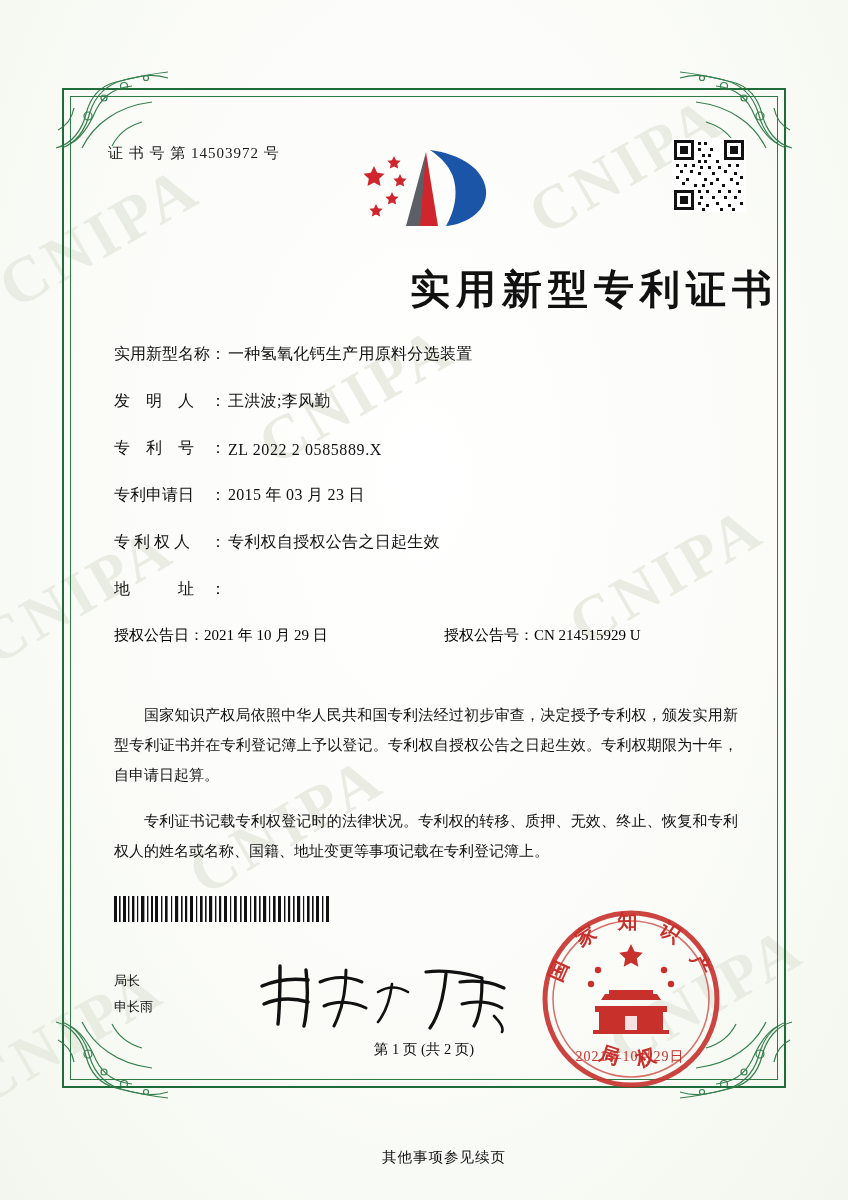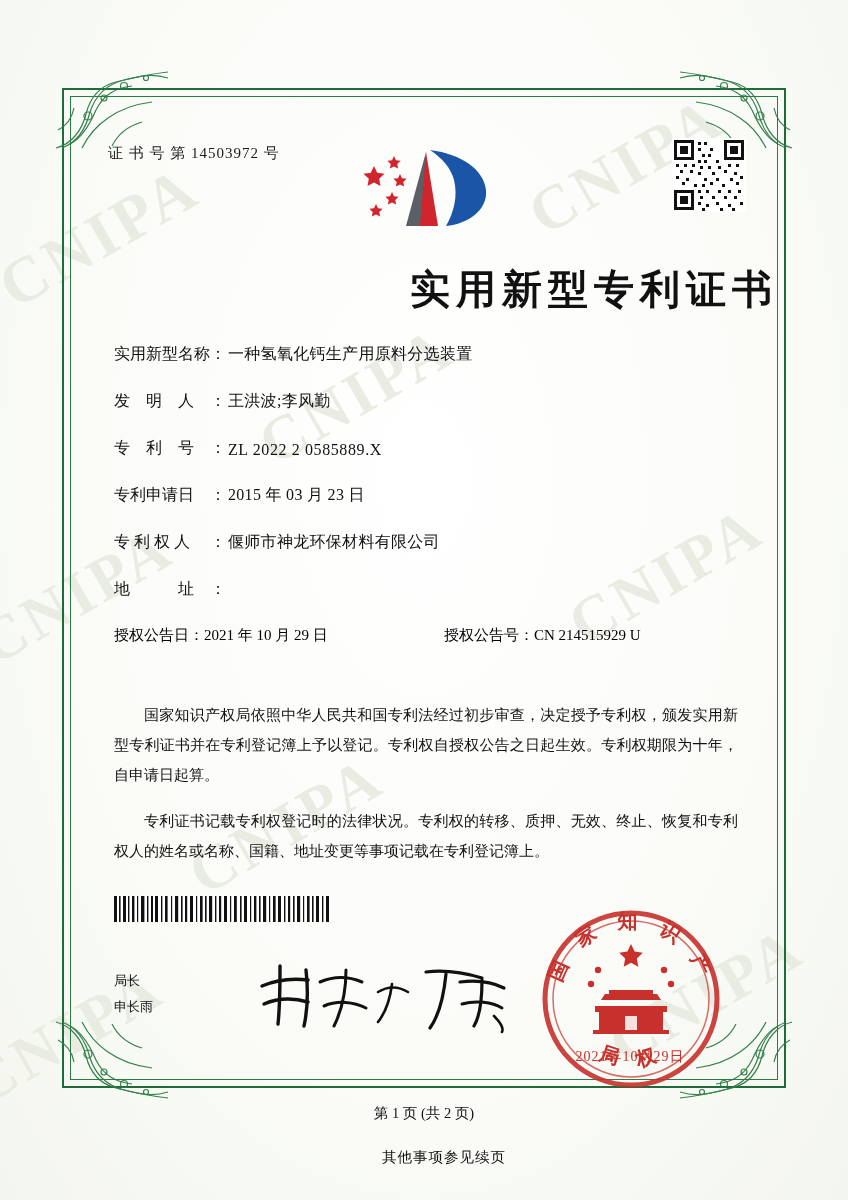--- a/index.html
+++ b/index.html
@@ -219,21 +219,21 @@
     width: 180px;
     text-align: center;
     font-size: 14px;
     color: #c7302b;
     letter-spacing: 1px;
   }
 
   .page-num {
     position: absolute;
     left: 0;
-    top: 1104px;
+    top: 1040px;
     width: 848px;
     text-align: center;
     font-size: 14.5px;
     color: #111;
   }
   .footer-note {
     position: absolute;
     left: 0;
     top: 1148px;
     width: 848px;
@@ -440,21 +440,21 @@
 
       <div class="field-row">
         <span class="field-label">专利申请日</span>
         <span class="field-sep">：</span>
         <span class="field-value">2015 年 03 月 23 日</span>
       </div>
 
       <div class="field-row">
         <span class="field-label">专 利 权 人</span>
         <span class="field-sep">：</span>
-        <span class="field-value">偃师市神龙环保材料有限公司</span>
+        <span class="field-value">专利权自授权公告之日起生效</span>
       </div>
 
       <div class="field-row">
         <span class="field-label">地　　　址</span>
         <span class="field-sep">：</span>
       </div>
 
       <div class="row-2col">
         <span class="c1">
           <span class="lab">授权公告日</span>

